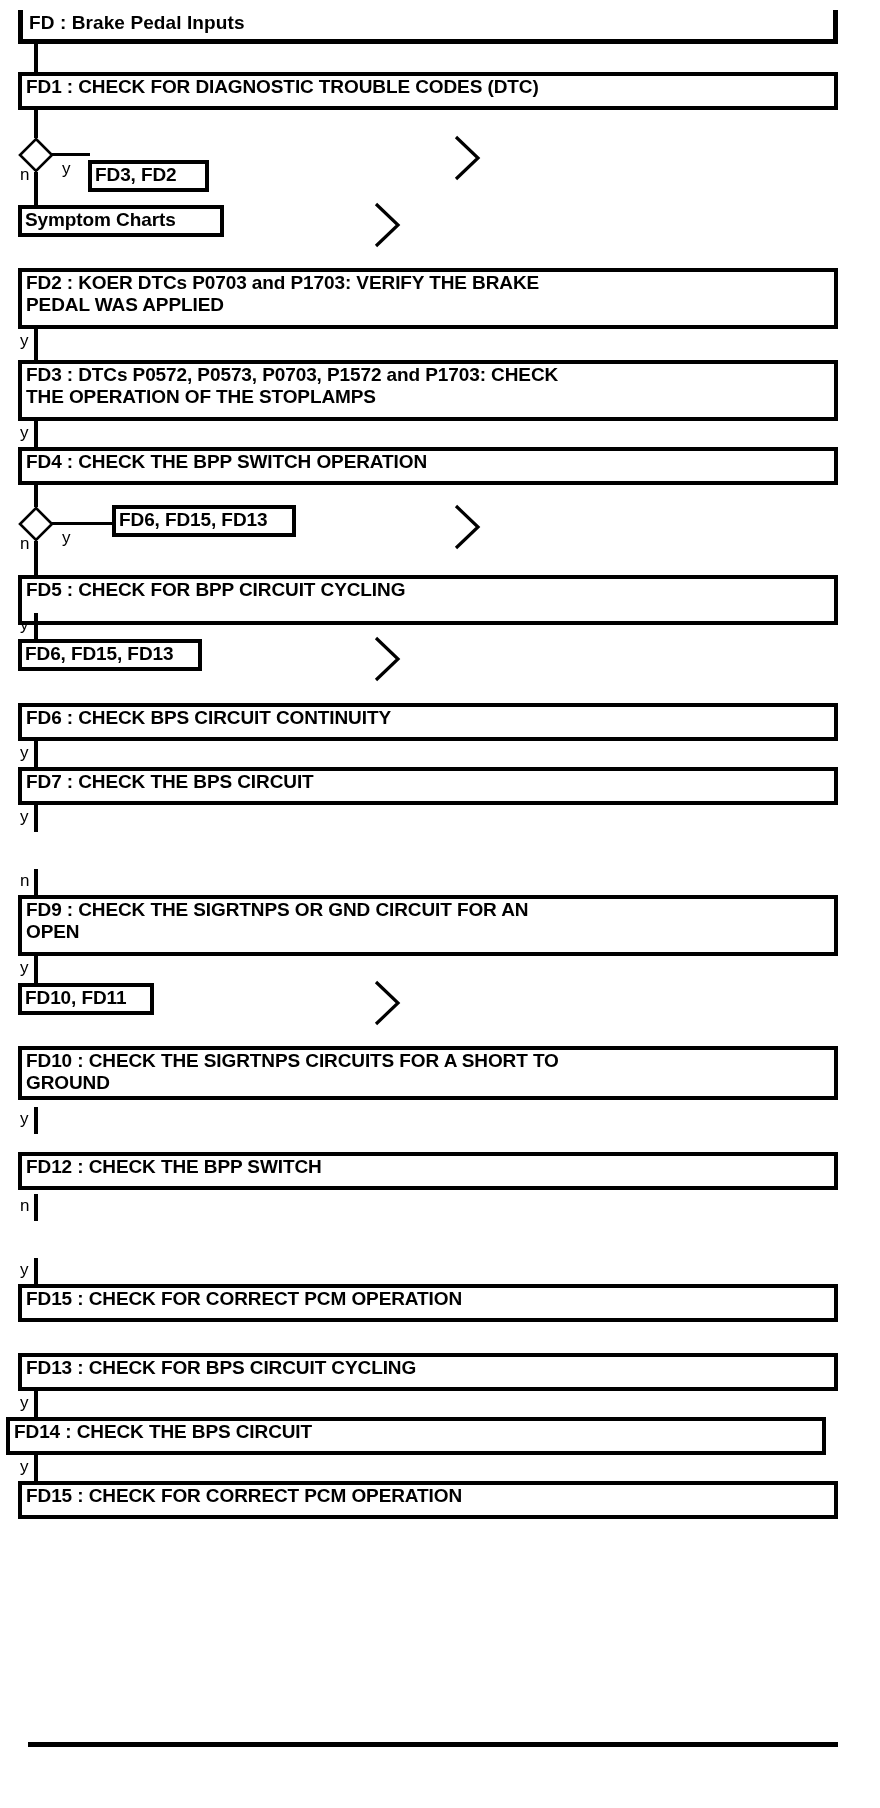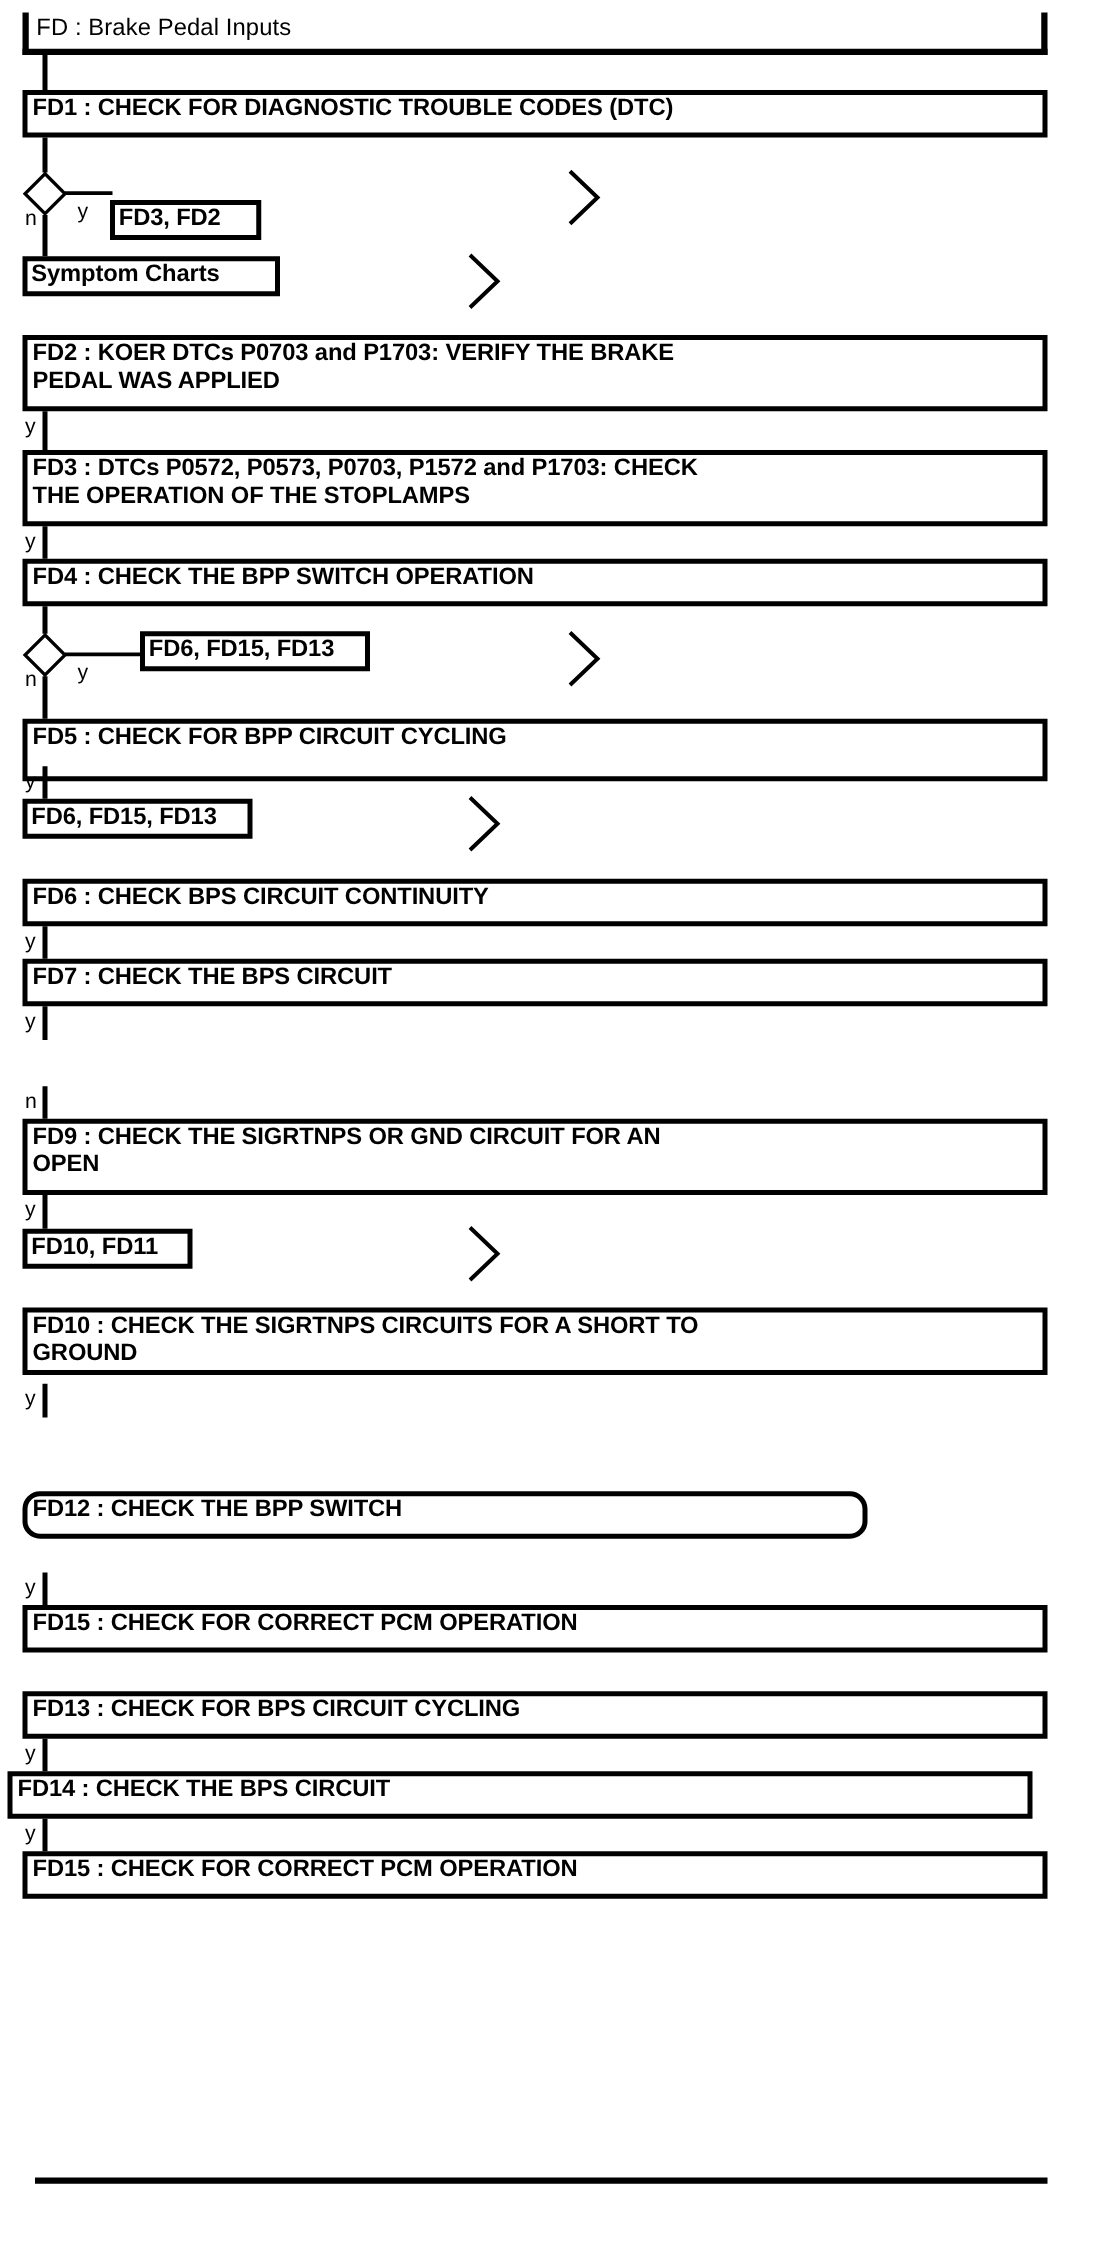--- a/index.html
+++ b/index.html
@@ -28,21 +28,21 @@
     border-bottom: 5px solid #000;
     border-right: 5px solid #000;
     border-top: none;
     background: #fff;
   }
   .title-bracket .label {
     position: absolute;
     left: 6px;
     top: 2px;
     font-size: 19px;
-    font-weight: normal;
+    font-weight: bold;
     letter-spacing: 0.1px;
     white-space: nowrap;
     line-height: 1.15;
     text-align: center;
   }
 
   
   .step-box {
     position: absolute;
     box-sizing: border-box;
@@ -253,21 +253,21 @@
   <div class="step-box" style="left:18px; top:1046px; width:820px; height:54px;">
     <span class="label">FD10 : CHECK THE SIGRTNPS CIRCUITS FOR A SHORT TO
 GROUND</span>
   </div>
   <div class="vline" style="left:34px; top:1107px; height:27px;"></div>
   <span class="branch-label" style="left:20px; top:1110px;">y</span>
 
   <div class="vline" style="left:34px; top:1194px; height:27px;"></div>
   <span class="branch-label" style="left:20px; top:1197px;">n</span>
 
-  <div class="step-box" style="left:18px; top:1193px; width:676px; height:38px;border-radius:14px;">
+  <div class="step-box" style="left:18px; top:1152px; width:820px; height:38px;">
     <span class="label">FD12 : CHECK THE BPP SWITCH</span>
   </div>
   <div class="vline" style="left:34px; top:1258px; height:27px;"></div>
   <span class="branch-label" style="left:20px; top:1261px;">y</span>
 
   <div class="step-box" style="left:18px; top:1284px; width:820px; height:38px;">
     <span class="label">FD15 : CHECK FOR CORRECT PCM OPERATION</span>
   </div>
 
   <div class="step-box" style="left:18px; top:1353px; width:820px; height:38px;">

